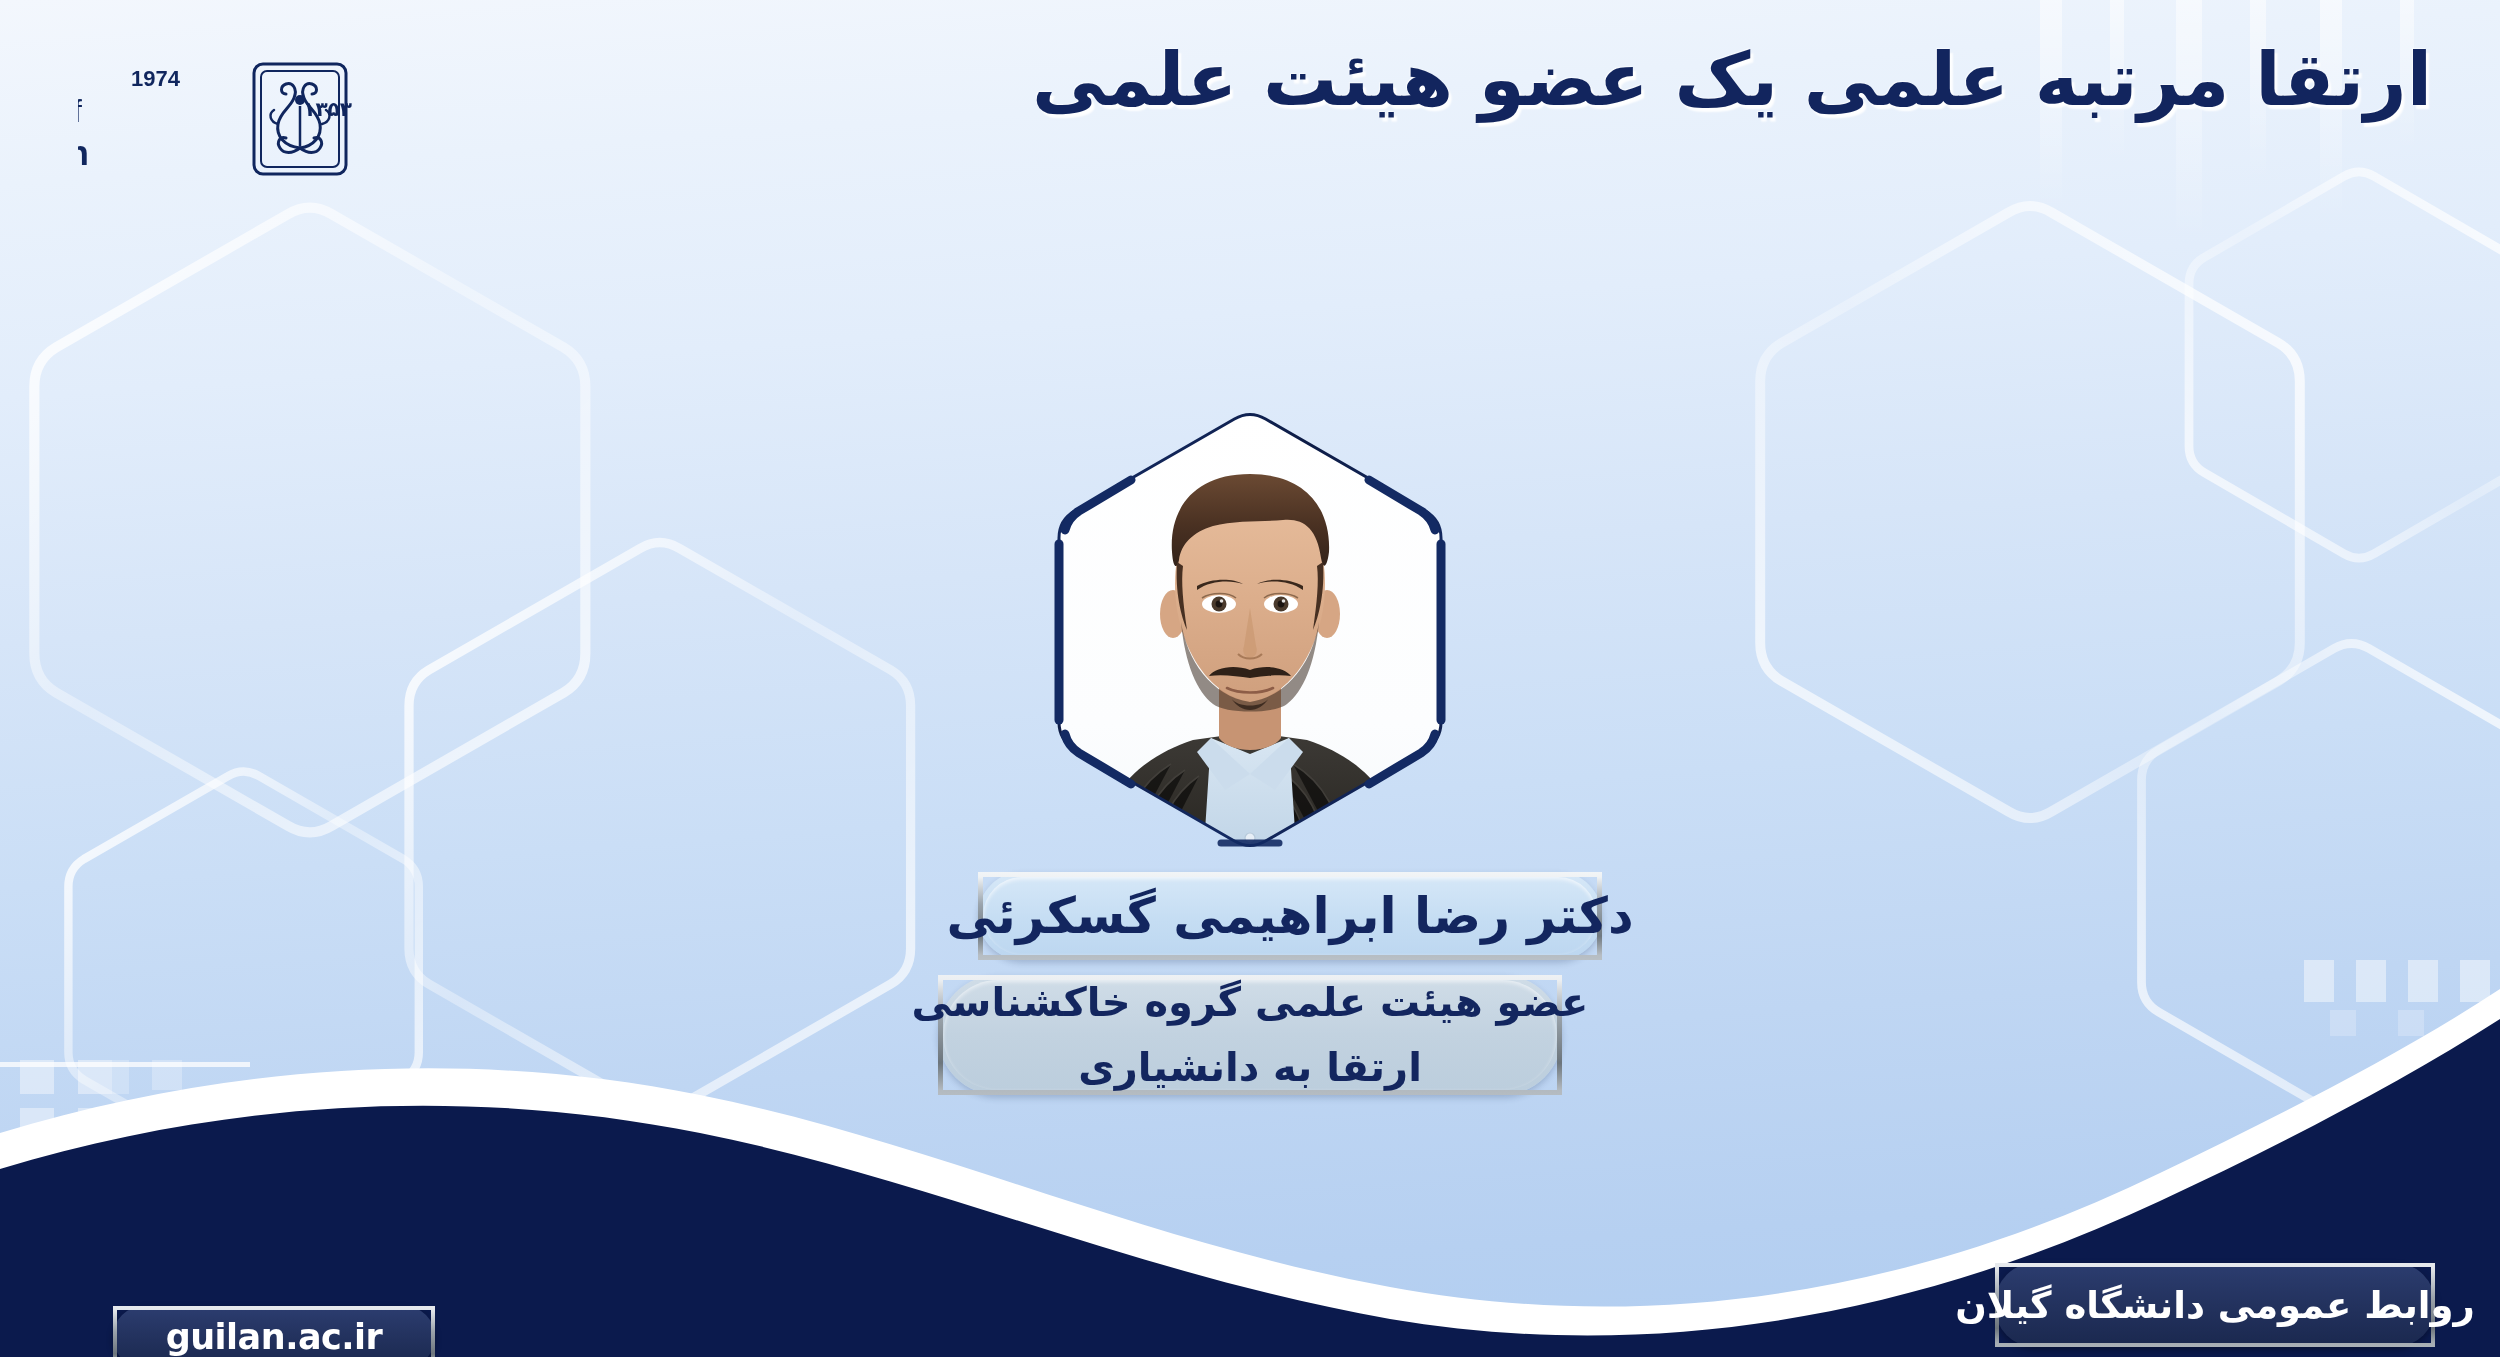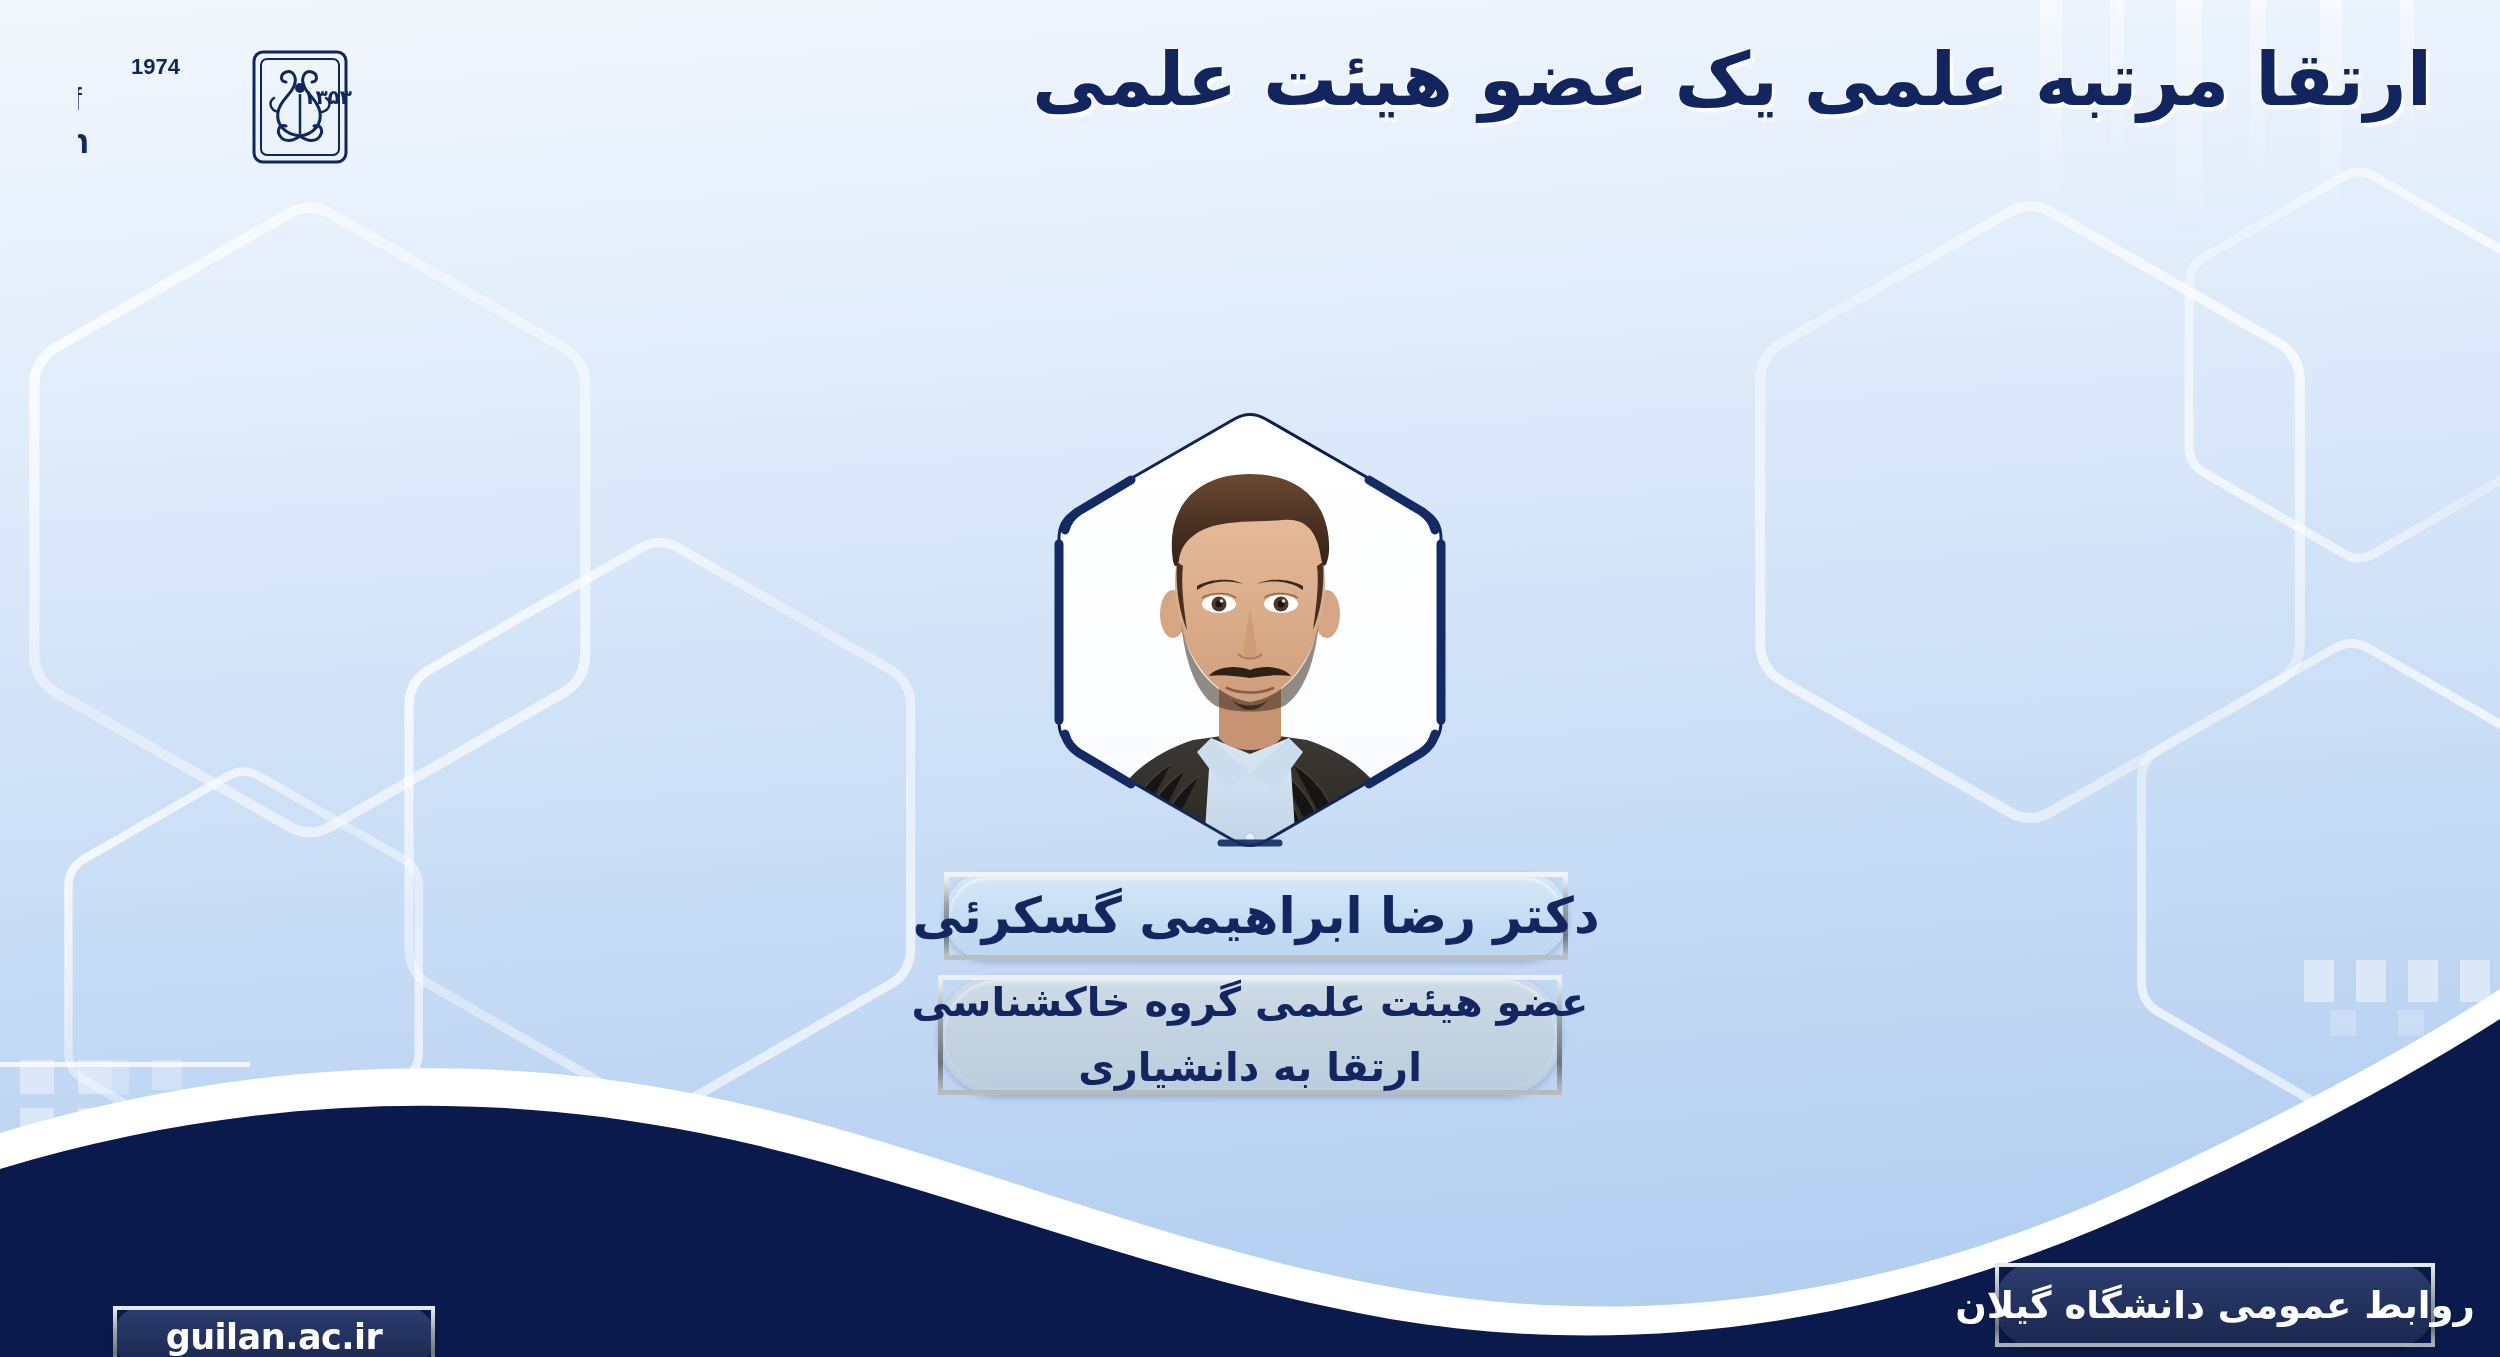--- a/index.html
+++ b/index.html
@@ -29,21 +29,21 @@
     position: absolute;
     inset: 0;
     pointer-events: none;
   }
   .bg-layer svg { display: block; width: 100%; height: 100%; }
 
   
   .logo-block {
     position: absolute;
     left: 78px;
-    top: 38px;
+    top: 50px;
     width: 470px;
     height: 135px;
   }
   .logo-block svg { width: 100%; height: 100%; display:block; }
 
   .title-block {
     position: absolute;
     right: 50px;
     top: 28px;
     width: 1420px;
@@ -79,21 +79,21 @@
     left: 1035px;
     top: 402px;
     width: 430px;
     height: 460px;
   }
   .portrait-wrap svg { display:block; width:100%; height:100%; }
 
   
   .badge-name {
     position: absolute;
-    left: 944px;
+    left: 978px;
     top: 872px;
     width: 624px;
     height: 88px;
     border-radius: 46px;
     background: linear-gradient(180deg,#d5e7f7 0%, #c5ddf3 55%, #bdd7f0 100%);
     border: 5px solid;
     border-image: linear-gradient(180deg,#f2f5f7 0%,#9aa4ad 35%,#6f787f 75%,#b9c0c6 100%) 1;
     box-shadow: 0 3px 6px rgba(30,50,90,0.22), inset 0 2px 4px rgba(255,255,255,0.7);
     display: flex;
     align-items: center;

